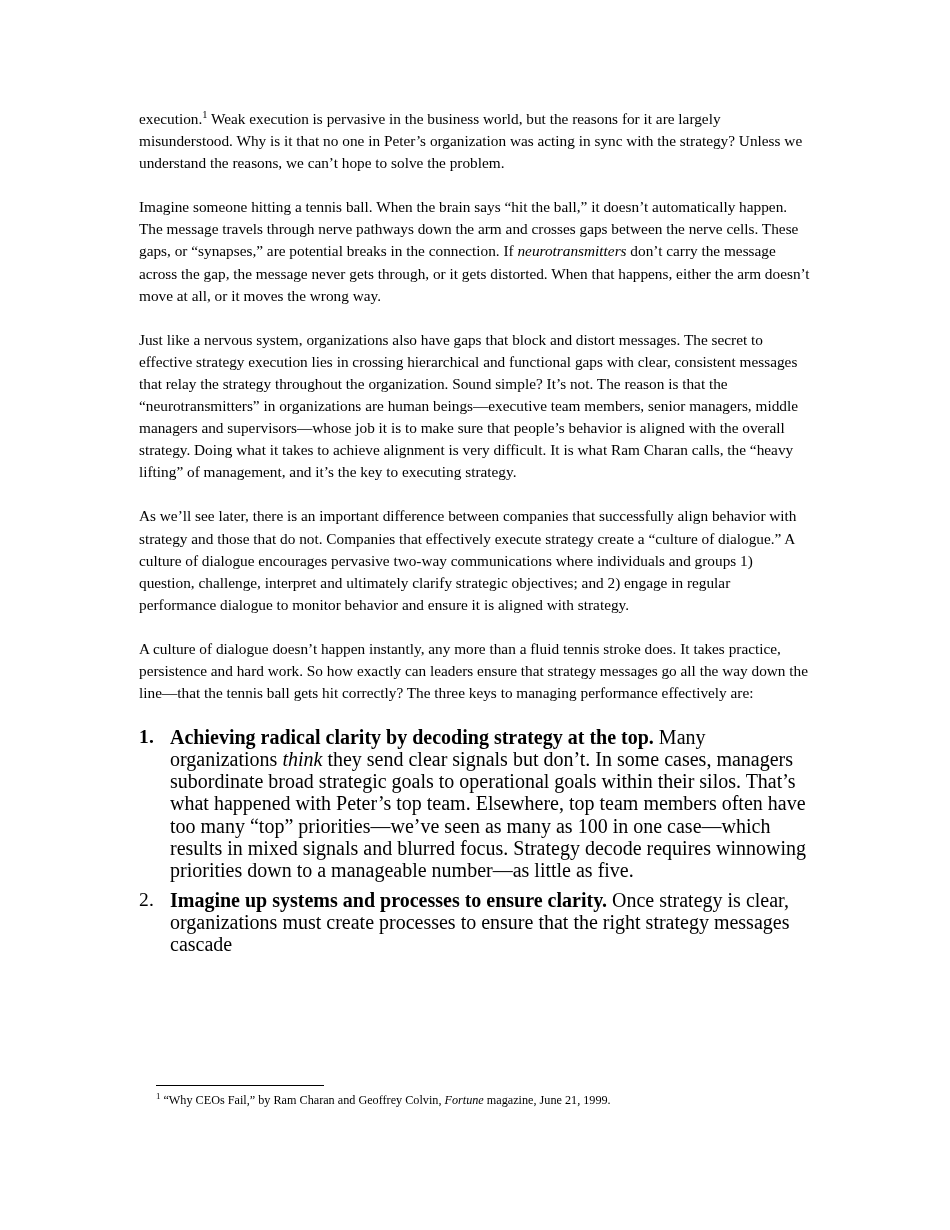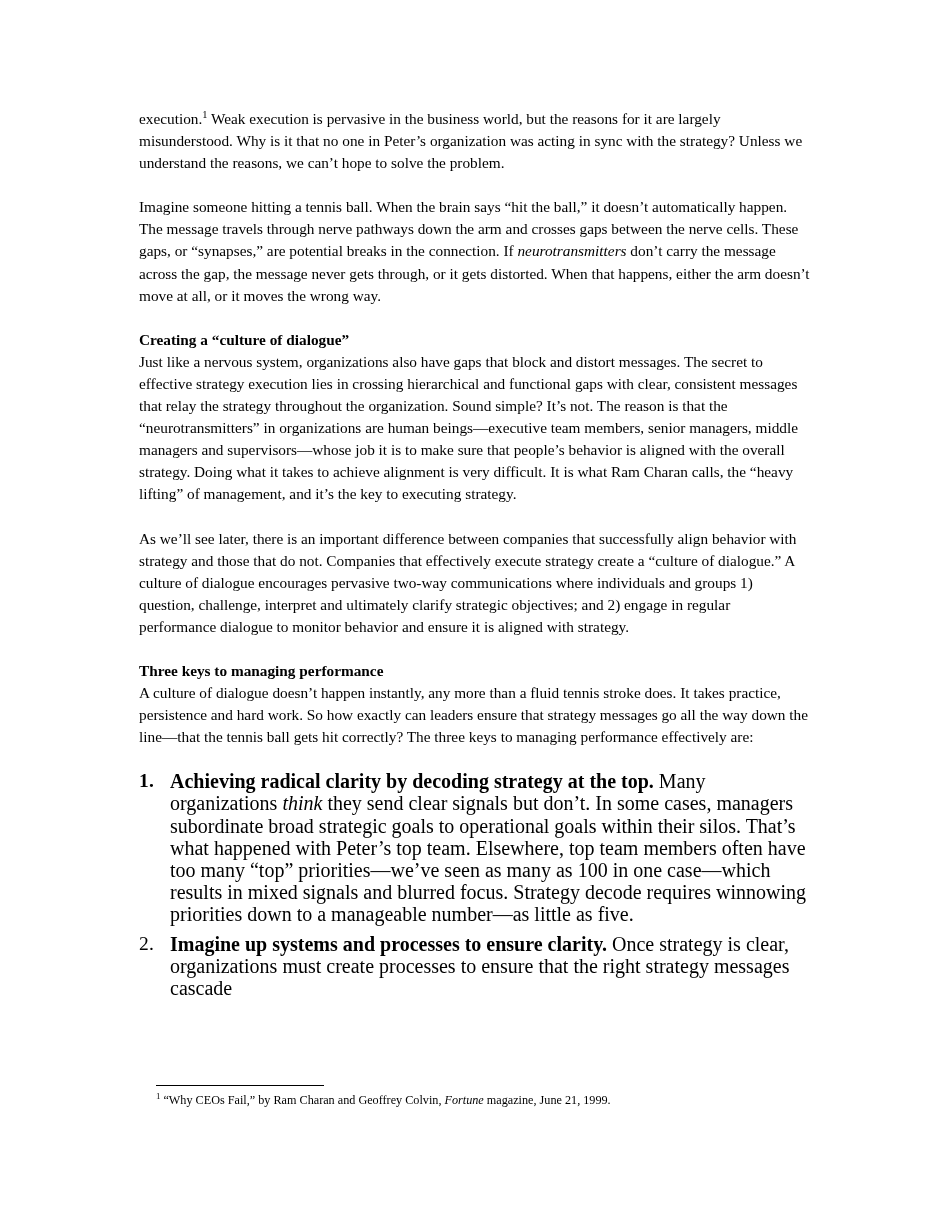--- a/index.html
+++ b/index.html
@@ -108,27 +108,25 @@
 <body>
 
 <div class="page">
 
   <div class="content">
 
     <p class="body-para"><span>execution.</span><sup class="fn-ref">1</sup><span>  Weak execution is pervasive in the business world, but the reasons for it are largely misunderstood.  Why is it that no one in Peter’s organization was acting in sync with the strategy?  Unless we understand the reasons, we can’t hope to solve the problem.</span></p>
 
     <p class="body-para"><span>Imagine someone hitting a tennis ball.  When the brain says “hit the ball,” it doesn’t automatically happen.  The message travels through nerve pathways down the arm and crosses gaps between the nerve cells.  These gaps, or “synapses,” are potential breaks in the connection.  If </span><em class="ital">neurotransmitters</em><span> don’t carry the message across the gap, the message never gets through, or it gets distorted. When that happens, either the arm doesn’t move at all, or it moves the wrong way.</span></p>
 
-    <h2 class="section-heading">Creating a “culture of dialogue”</h2>
 
     <p class="body-para">Just like a nervous system, organizations also have gaps that block and distort messages.  The secret to effective strategy execution lies in crossing hierarchical and functional gaps with clear, consistent messages that relay the strategy throughout the organization.  Sound simple?   It’s not.  The reason is that the “neurotransmitters” in organizations are human beings—executive team members, senior managers, middle managers and supervisors—whose job it is to make sure that people’s behavior is aligned with the overall strategy.  Doing what it takes to achieve alignment is very difficult.  It is what Ram Charan calls, the “heavy lifting” of management, and it’s the key to executing strategy.</p>
 
     <p class="body-para">As we’ll see later, there is an important difference between companies that successfully align behavior with strategy and those that do not.  Companies that effectively execute strategy create a “culture of dialogue.”  A culture of dialogue encourages pervasive two-way communications where individuals and groups 1) question, challenge, interpret and ultimately clarify strategic objectives; and 2) engage in regular performance dialogue to monitor behavior and ensure it is aligned with strategy.</p>
 
-    <h2 class="section-heading">Three keys to managing performance</h2>
 
     <p class="body-para tight">A culture of dialogue doesn’t happen instantly, any more than a fluid tennis stroke does.  It takes practice, persistence and hard work.  So how exactly can leaders ensure that strategy messages go all the way down the line—that the tennis ball gets hit correctly?  The three keys to managing performance effectively are:</p>
 
     <div class="list-block">
 
       <div class="list-item">
         <div class="list-num bold">1.</div>
         <div class="list-text"><span class="lead">Achieving radical clarity by decoding strategy at the top.</span><span>  Many organizations </span><em class="ital">think</em><span> they send clear signals but don’t.  In some cases, managers subordinate broad strategic goals to operational goals within their silos.  That’s what happened with Peter’s top team.  Elsewhere, top team members often have too many “top” priorities—we’ve seen as many as 100 in one case—which results in mixed signals and blurred focus.  Strategy decode requires winnowing priorities down to a manageable number—as little as five.</span></div>
       </div>
 

